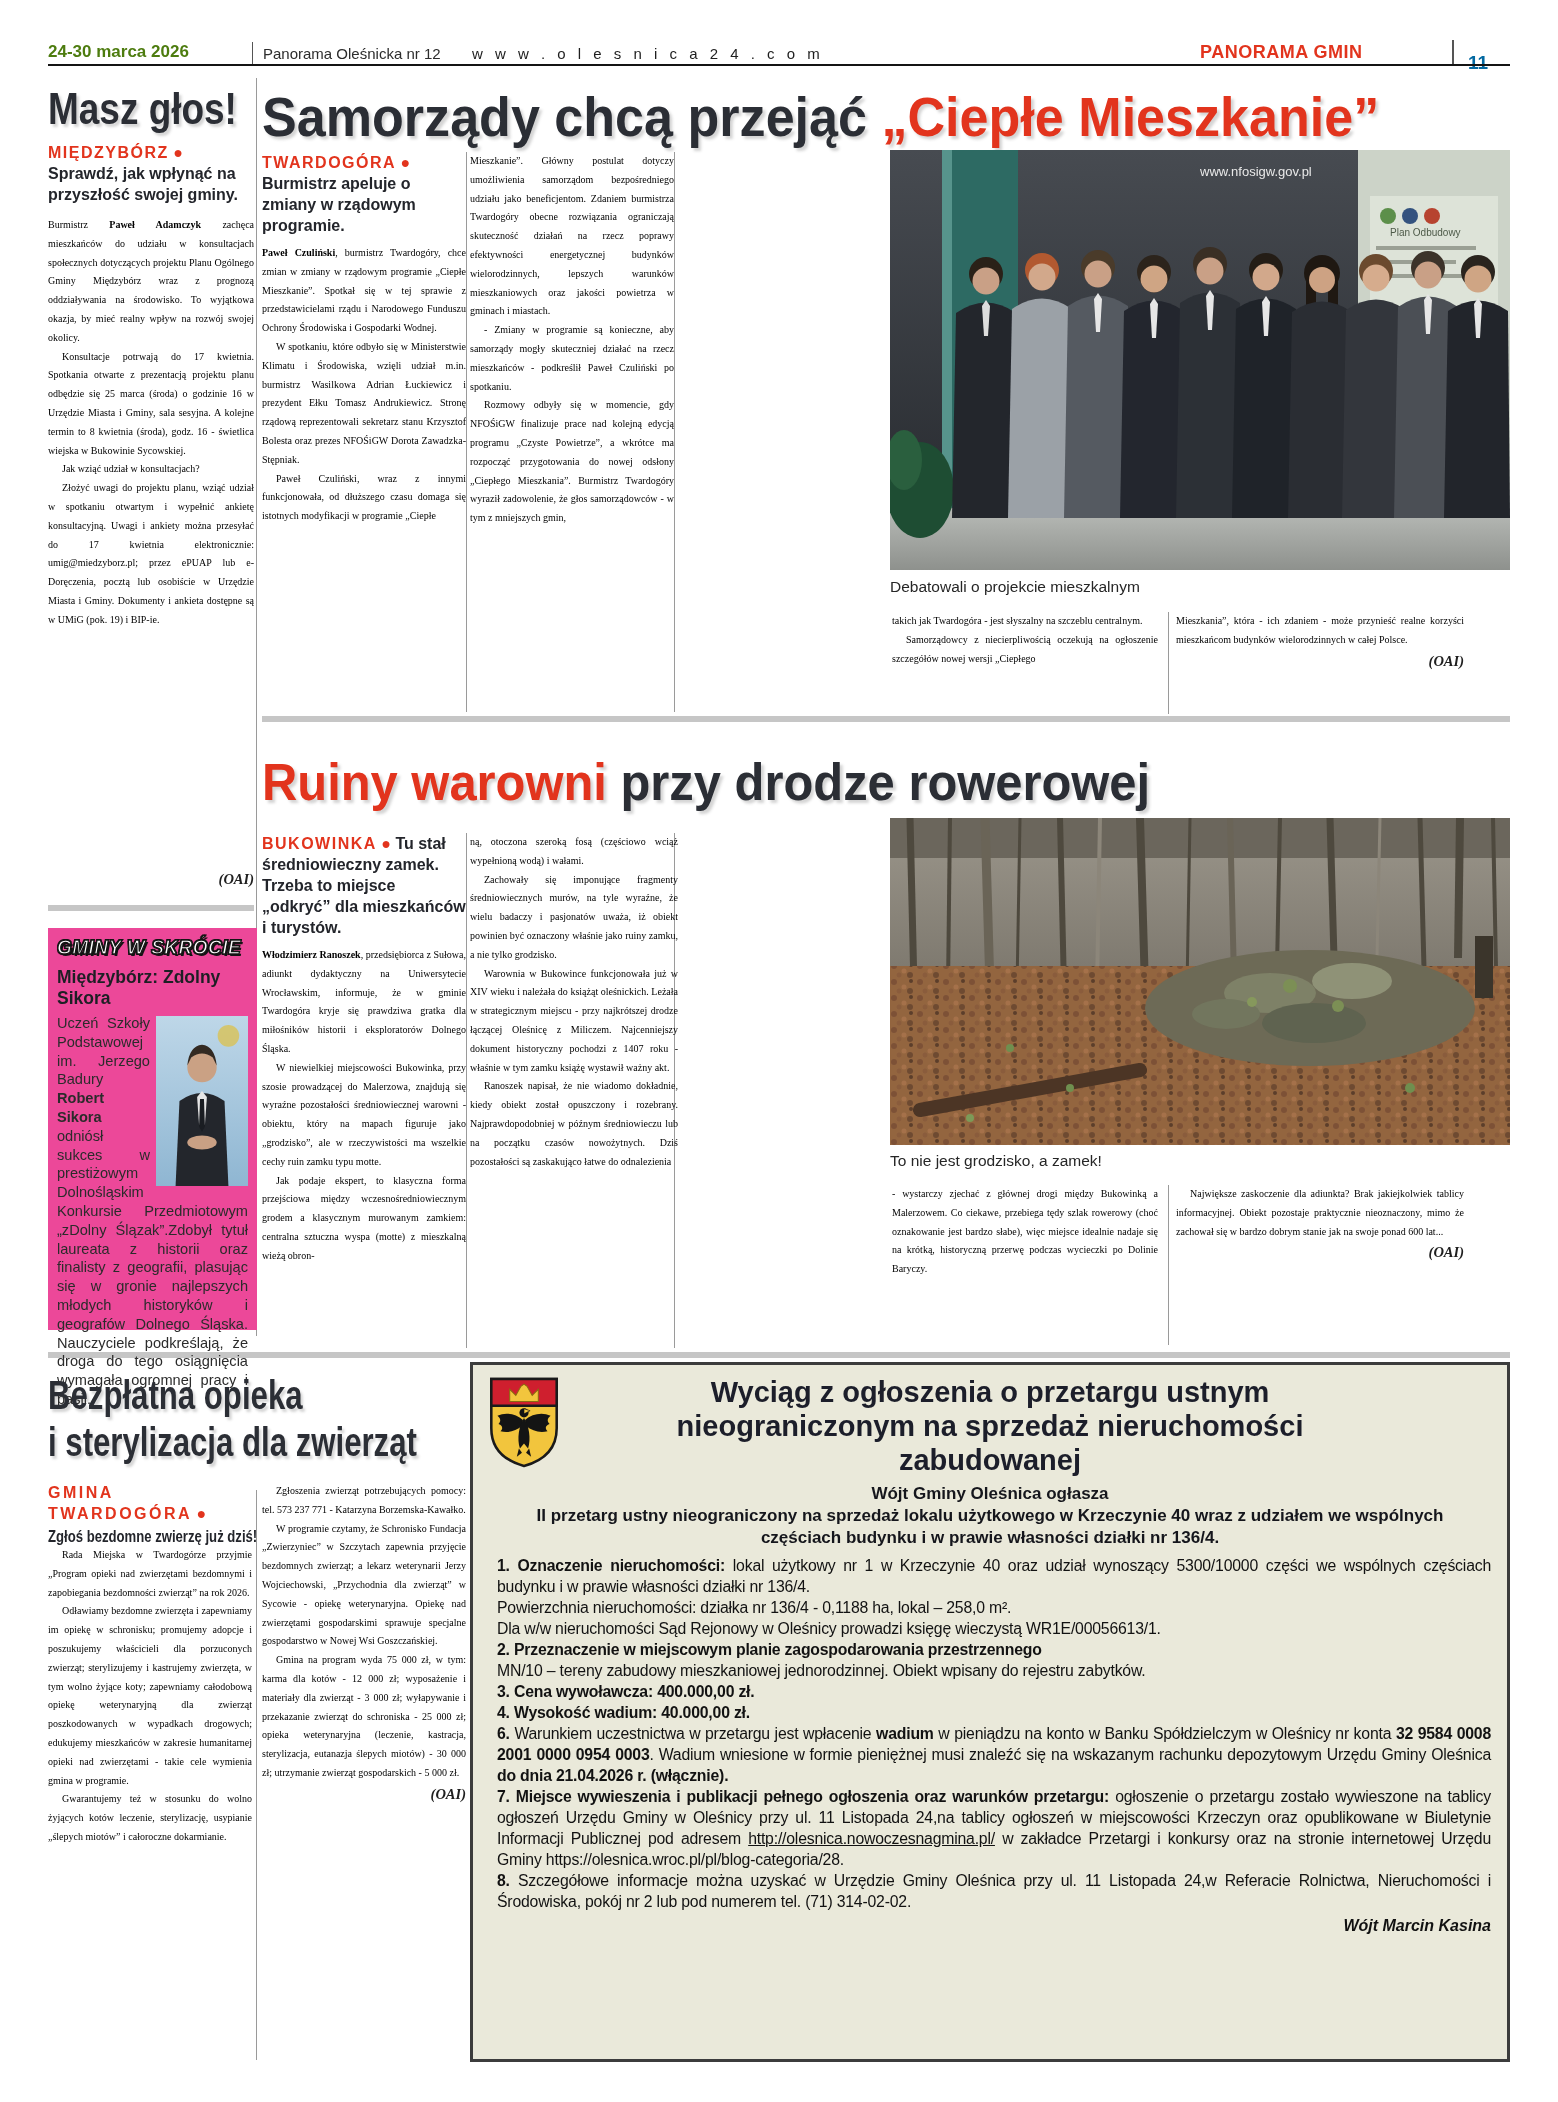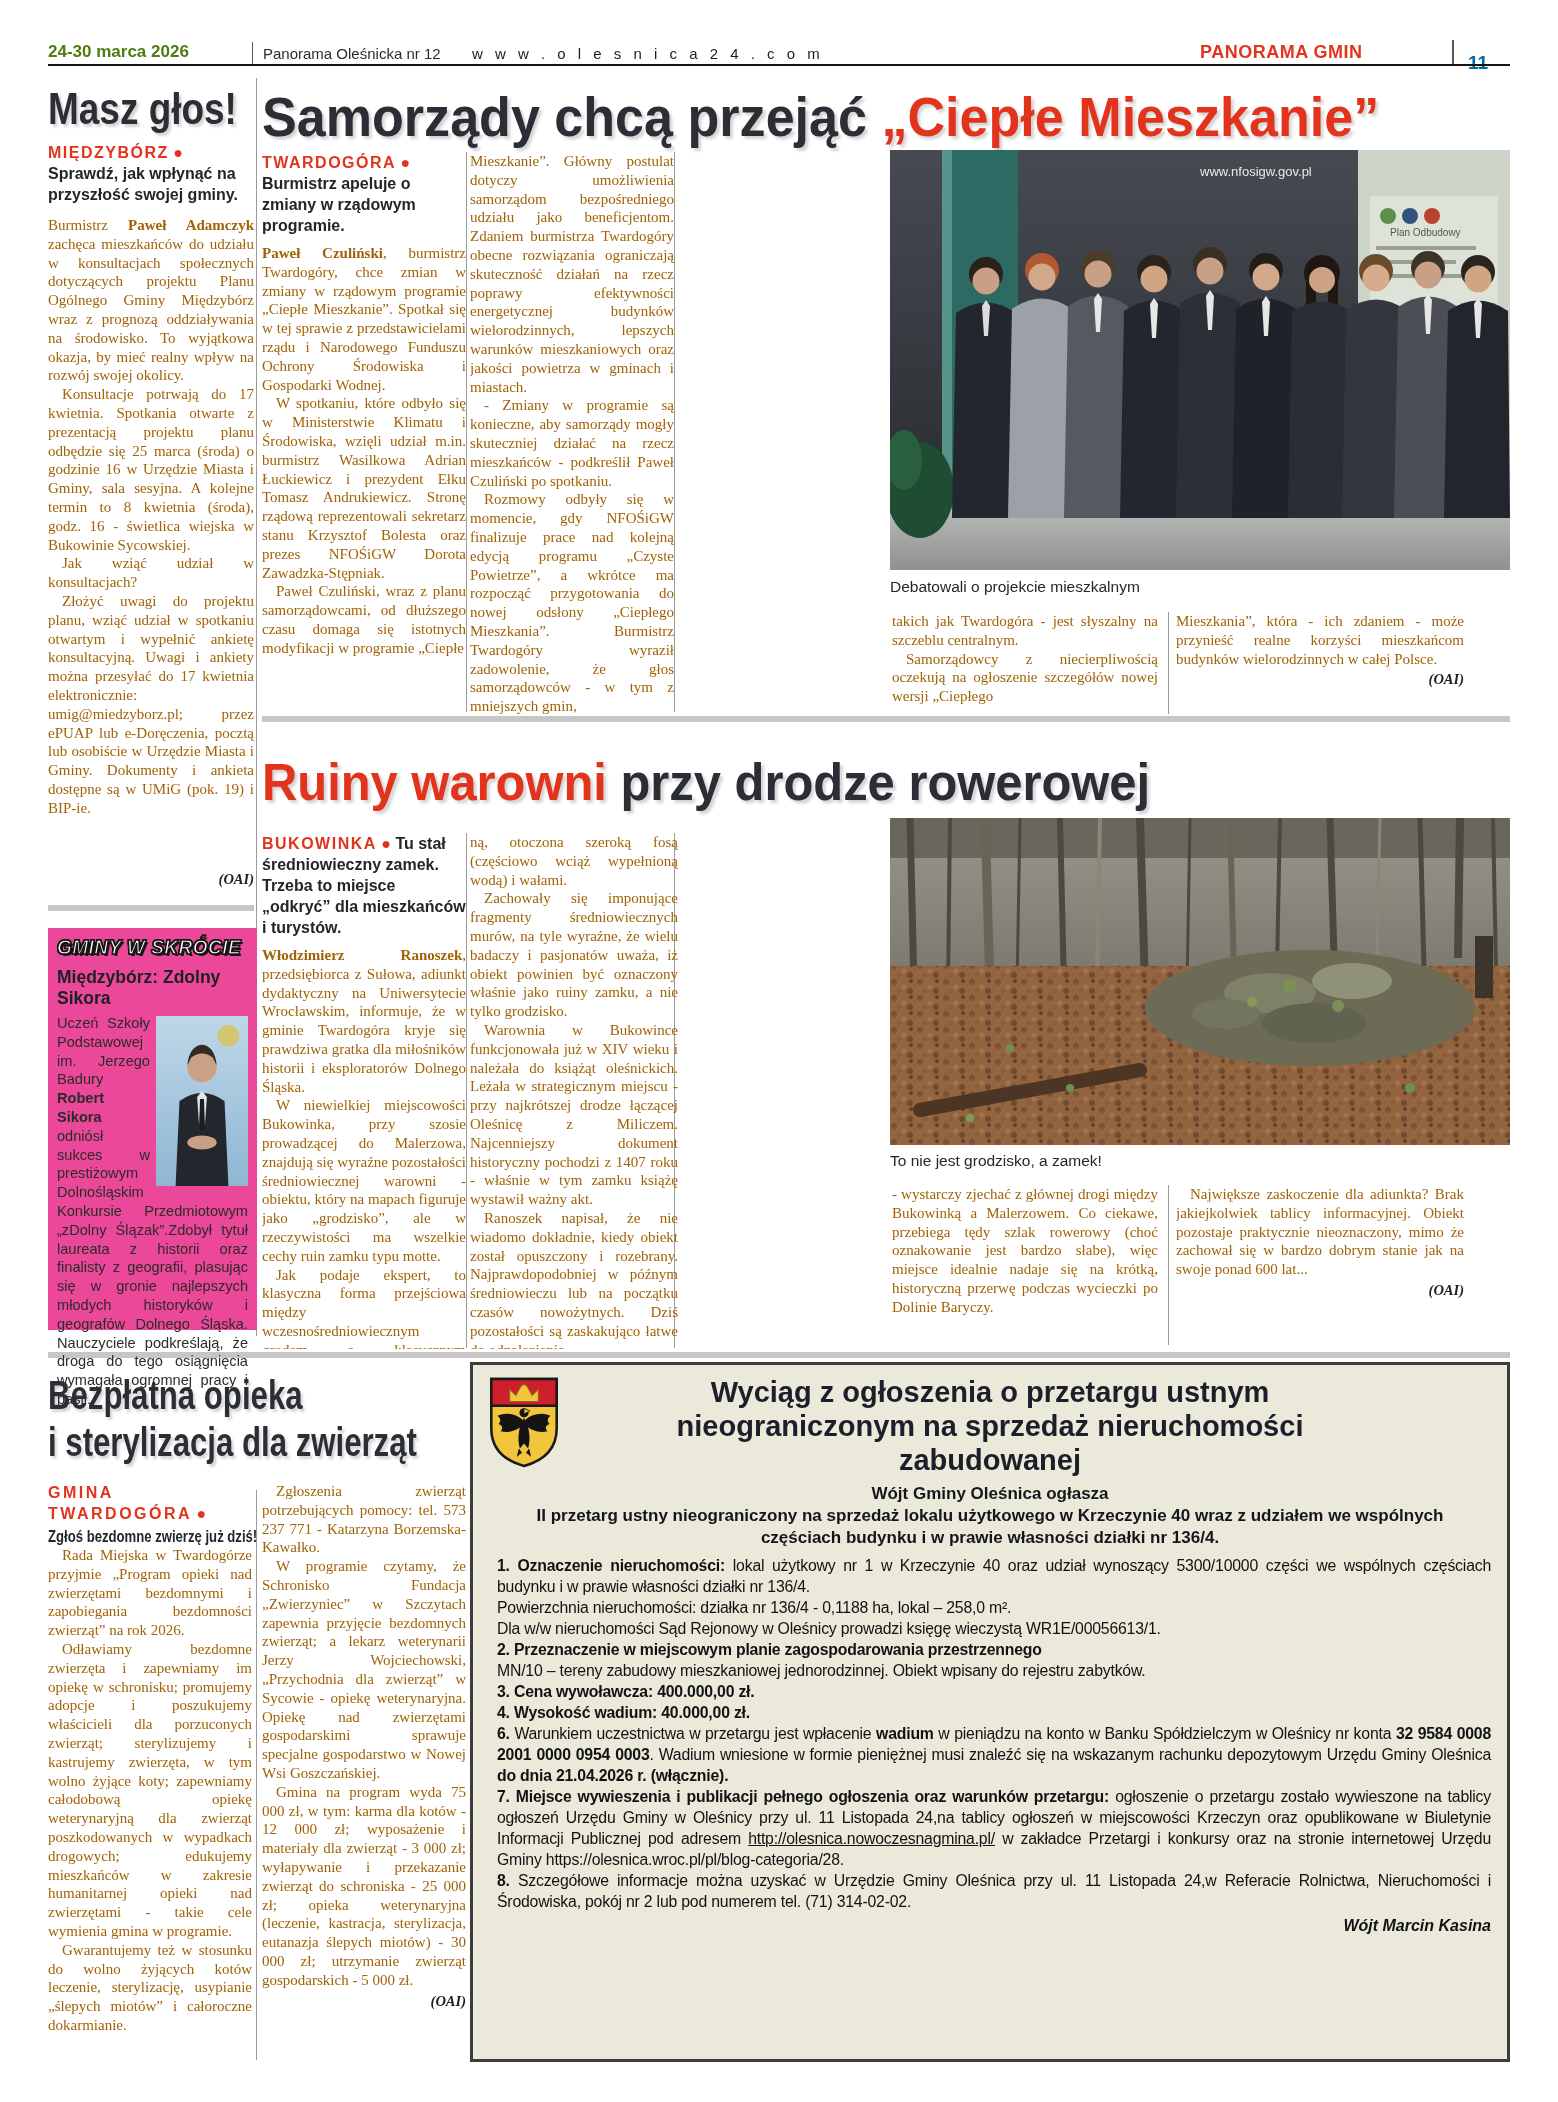--- a/index.html
+++ b/index.html
@@ -25,21 +25,21 @@
   #hl-main{left:262px;top:84px;font-size:56px;transform:scaleX(.93);}
   #hl-ruiny{left:262px;top:752px;font-size:52px;transform:scaleX(.94);}
   #hl-zw{left:48px;top:1372px;font-size:41px;line-height:47px;}
   #hl-zw .hline{white-space:nowrap;transform:scaleX(.76);transform-origin:0 0;display:block;}
   
   .lead{font:bold 16px/21px "Liberation Sans",sans-serif;color:#23252b;margin:0 0 8px 0;text-align:left;}
   .loc{color:#e2341d;letter-spacing:1.5px;font-weight:bold;}
   .dot{color:#e2341d;}
   
   .nbody p{margin:0;text-indent:14px;text-align:justify;font-family:"Liberation Serif",serif;
-           font-size:15px;line-height:18.8px;color:#a16207;}
+           font-size:10px;line-height:18.8px;color:#000000;}
   .nbody p.ni{text-indent:0;}
   .colbox{overflow:hidden;}
   .sig{font:bold italic 14.5px "Liberation Serif",serif;font-style:italic;font-weight:bold;
        text-align:right;color:#1f1f1f;margin-top:3px;}
   .cap{font:15.5px "Liberation Sans",sans-serif;color:#262626;}
   
   .photo svg{display:block;width:100%;height:100%;}
   
   .gbox{left:48px;top:928px;width:209px;height:402px;background:#ec4899;box-sizing:border-box;padding:8px 9px 6px;}
   .gtitle{font-family:"Liberation Sans",sans-serif;font-weight:800;font-style:italic;font-size:20px;
@@ -113,21 +113,21 @@
 
     <div class="abs colbox" style="left:262px;top:152px;width:204px;height:562px;">
       <div class="lead">
         <span class="loc">TWARDOGÓRA</span>
         <span class="dot">●</span>
         <span>Burmistrz apeluje o zmiany w rządowym programie.</span>
       </div>
       <div class="nbody">
         <p class="ni"><b>Paweł Czuliński</b><span>, burmistrz Twardogóry, chce zmian w zmiany w rządowym programie „Ciepłe Mieszkanie”. Spotkał się w tej sprawie z przedstawicielami rządu i Narodowego Funduszu Ochrony Środowiska i Gospodarki Wodnej.</span></p>
         <p>W spotkaniu, które odbyło się w Ministerstwie Klimatu i Środowiska, wzięli udział m.in. burmistrz Wasilkowa Adrian Łuckiewicz i prezydent Ełku Tomasz Andrukiewicz. Stronę rządową reprezentowali sekretarz stanu Krzysztof Bolesta oraz prezes NFOŚiGW Dorota Zawadzka-Stępniak.</p>
-        <p>Paweł Czuliński, wraz z planu samorządowcami, od dłuższego czasu domaga się istotnych modyfikacji w programie „Ciepłe</p>
+        <p>Paweł Czuliński, wraz z innymi funkcjonowała, od dłuższego czasu domaga się istotnych modyfikacji w programie „Ciepłe</p>
       </div>
     </div>
 
     <div class="abs nbody colbox" style="left:470px;top:152px;width:204px;height:562px;">
       <p class="ni">Mieszkanie”. Główny postulat dotyczy umożliwienia samorządom bezpośredniego udziału jako beneficjentom. Zdaniem burmistrza Twardogóry obecne rozwiązania ograniczają skuteczność działań na rzecz poprawy efektywności energetycznej budynków wielorodzinnych, lepszych warunków mieszkaniowych oraz jakości powietrza w gminach i miastach.</p>
       <p>- Zmiany w programie są konieczne, aby samorządy mogły skuteczniej działać na rzecz mieszkańców - podkreślił Paweł Czuliński po spotkaniu.</p>
       <p>Rozmowy odbyły się w momencie, gdy NFOŚiGW finalizuje prace nad kolejną edycją programu „Czyste Powietrze”, a wkrótce ma rozpocząć przygotowania do nowej odsłony „Ciepłego Mieszkania”. Burmistrz Twardogóry wyraził zadowolenie, że głos samorządowców - w tym z mniejszych gmin,</p>
     </div>
 
     <div class="abs photo" style="left:890px;top:150px;width:620px;height:420px;">

